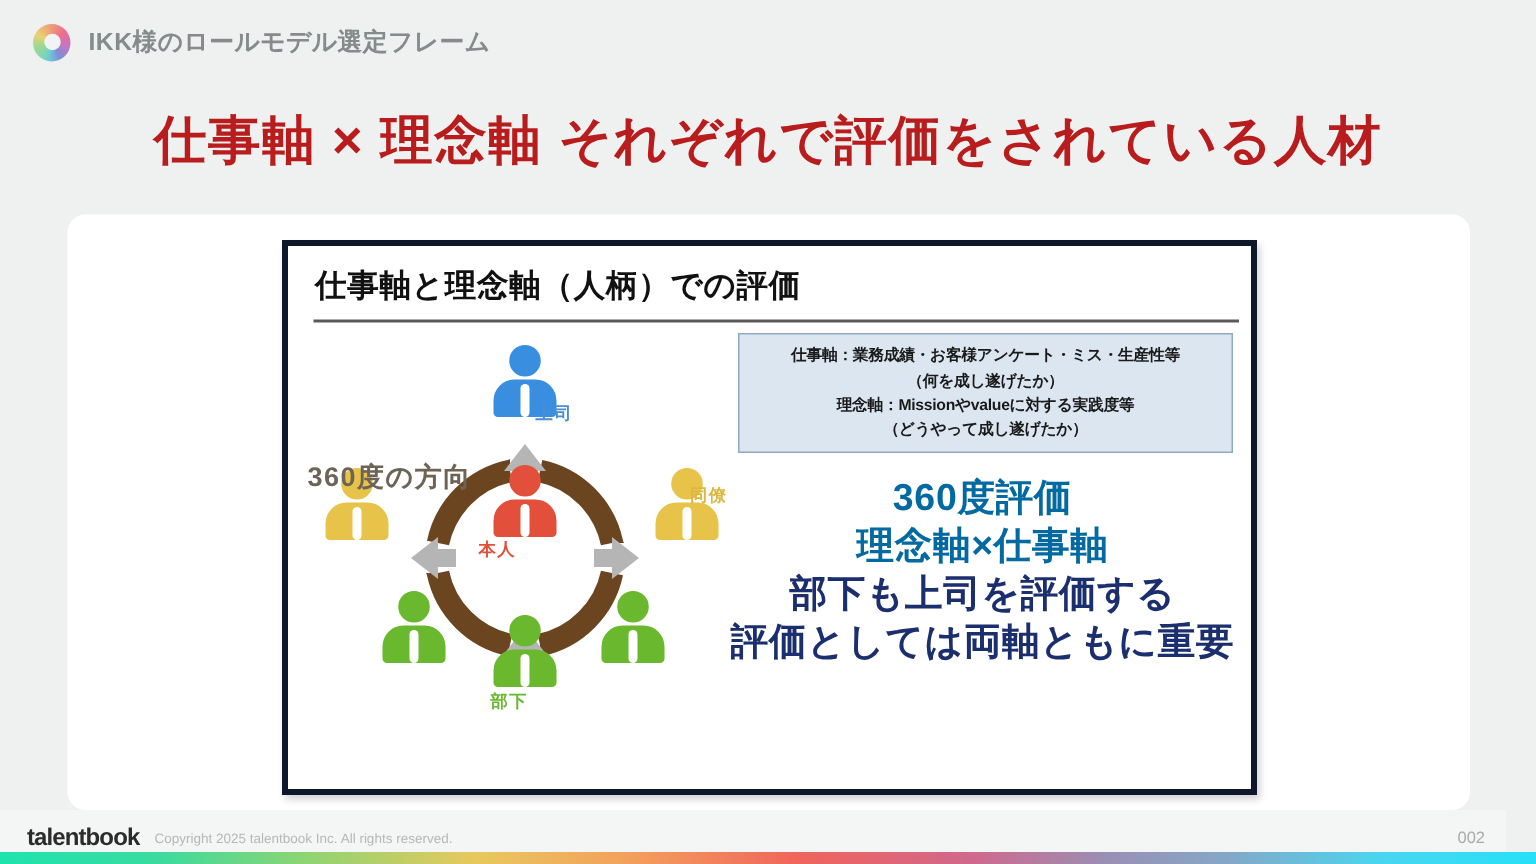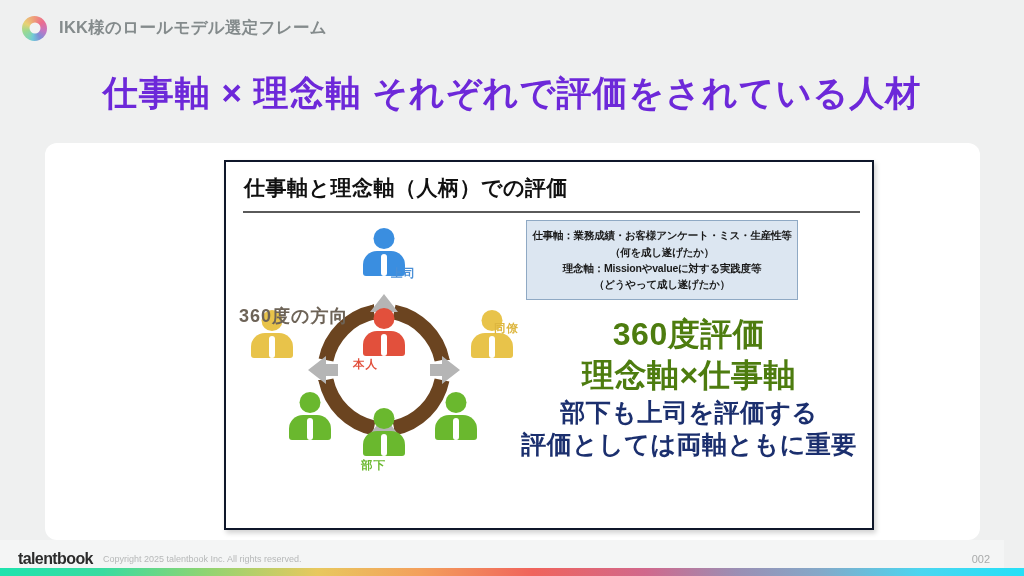--- a/index.html
+++ b/index.html
@@ -20,51 +20,50 @@
       #7d8fd6 300deg, #6fc8d8 340deg, #7fd4b8 360deg);
     position:relative; flex:0 0 auto;
   }
   .logo-ring::after { content:""; position:absolute; left:50%; top:50%; transform:translate(-50%,-50%);
     width:11px; height:11px; border-radius:50%; background:#f2f3f3; }
   .header-title { margin-left:12px; font-size:16.5px; font-weight:bold; color:#848b8c; letter-spacing:.3px; }
 
   
   .page-title {
     position:absolute; left:0; top:70px; width:1024px; text-align:center;
-    font-size:35px; font-weight:bold; color:#6d28d9; letter-spacing:1px;
+    font-size:35px; font-weight:bold; color:#b91c1c; letter-spacing:1px;
   }
 
   
   .card {
     position:absolute; left:45px; top:143px; width:935px; height:397px;
     background:#fff; border-radius:12px;
   }
 
   
   .panel {
     position:absolute; left:188px; top:160px; width:650px; height:370px;
-    background:#fff; border:2px solid #0f172a;
+    background:#fff; border:4px solid #0f172a;
     box-shadow:2px 3px 5px rgba(0,0,0,.18);
-    margin-left:36px;
   }
   .panel-title { position:absolute; left:18px; top:12px; font-size:21px; font-weight:bold; color:#111; letter-spacing:.5px; }
   .panel-rule { position:absolute; left:17px; top:49px; width:617px; height:2px; background:#5a5a5a; }
 
   
   .infobox {
-    position:absolute; left:300px; top:58px; width:272px; height:80px;
+    position:absolute; left:300px; top:58px; width:330px; height:80px;
     background:#dce6f1; border:1px solid #8fa9c4;
     display:flex; flex-direction:column; align-items:center; justify-content:center;
   }
   .infobox-line { font-size:10.5px; font-weight:bold; color:#1a1a1a; line-height:1.55; white-space:nowrap; letter-spacing:-.2px; }
 
   
   .msgblock { position:absolute; left:283px; top:152px; width:360px; text-align:center; }
   .msg { font-weight:bold; line-height:1.28; white-space:nowrap; letter-spacing:.5px; }
-  .msg.lg { font-size:32px; color:#4d7c0f; }
+  .msg.lg { font-size:25px; color:#0369a1; }
   .msg.blue { font-size:25px; color:#1b2f6e; }
   .msg.red  { font-size:25px; color:#e01b11; }
 
   
   .diagram { position:absolute; left:8px; top:58px; width:300px; height:300px;text-align:center; }
   .dlabel { position:absolute; font-weight:bold; white-space:nowrap; }
   .dlabel-360 { left:5px; top:84px; font-size:18px; color:#6d6357; letter-spacing:1px; }
   .dlabel-boss { left:157px; top:46px; font-size:11.5px; color:#4a8fd6; letter-spacing:1px; }
   .dlabel-peer { left:260px; top:101px; font-size:11.5px; color:#ddb63f; letter-spacing:1px; }
   .dlabel-self { left:119px; top:137px; font-size:11.5px; color:#e2503c; letter-spacing:1px; }

